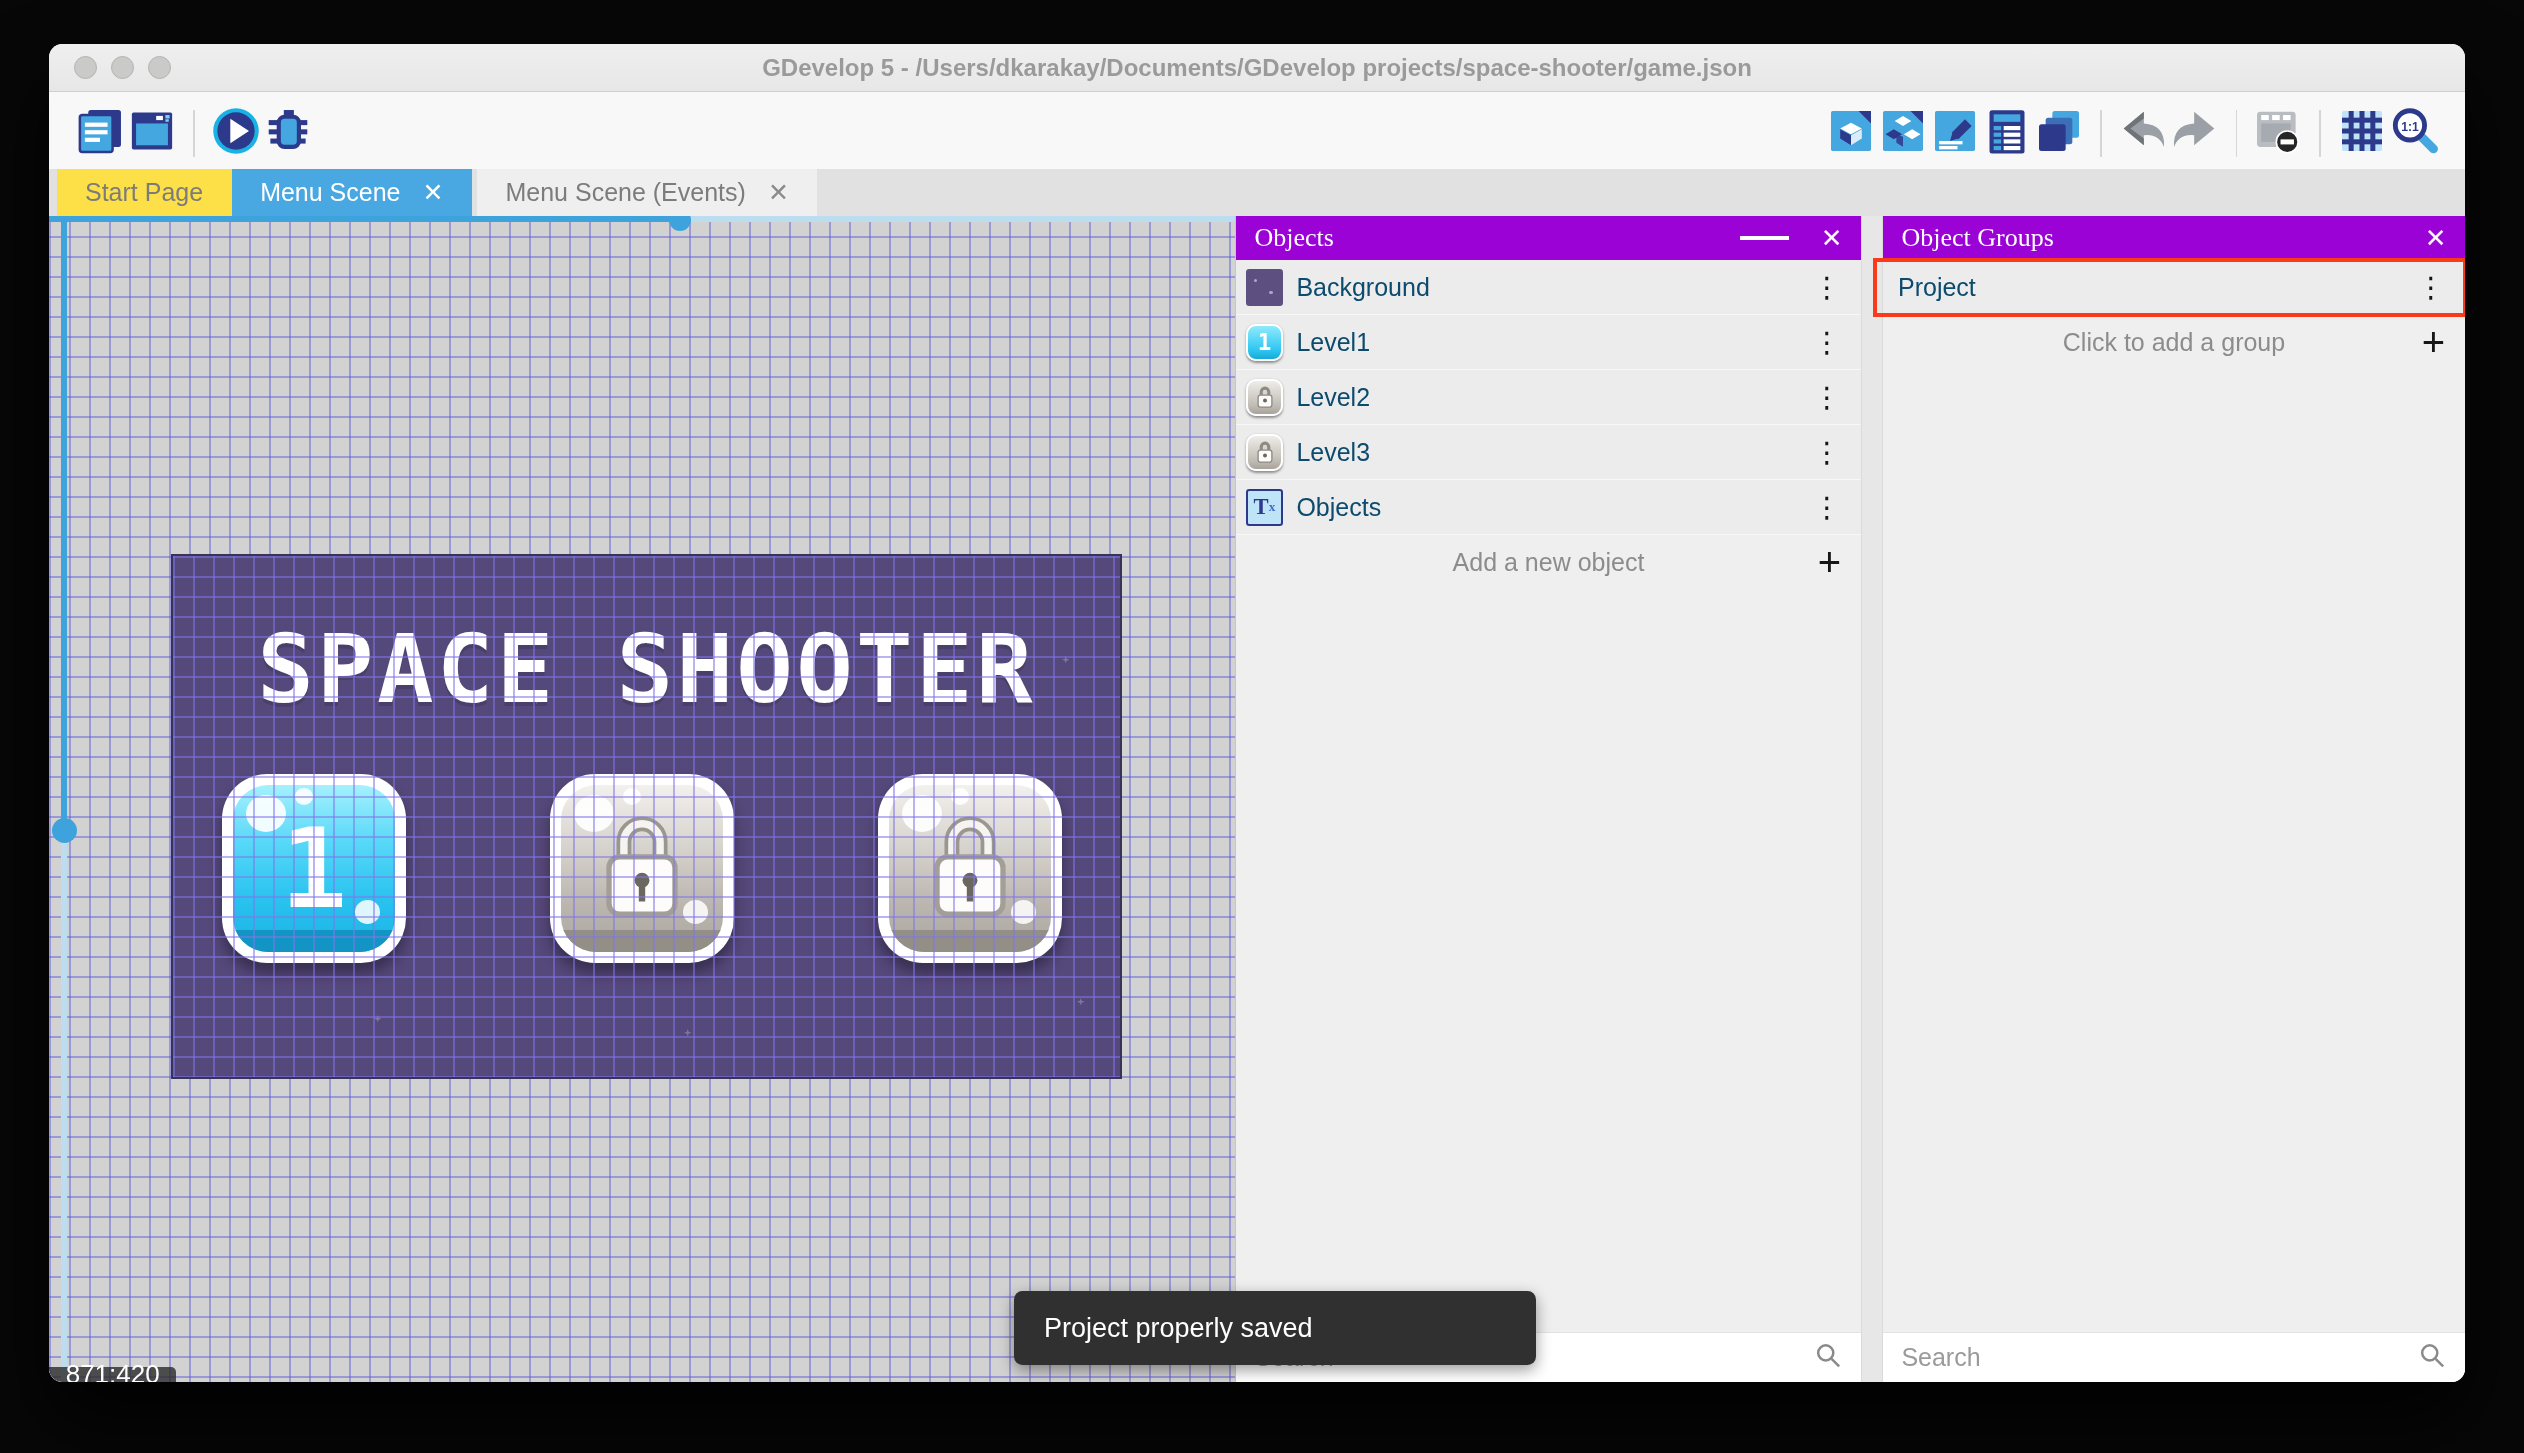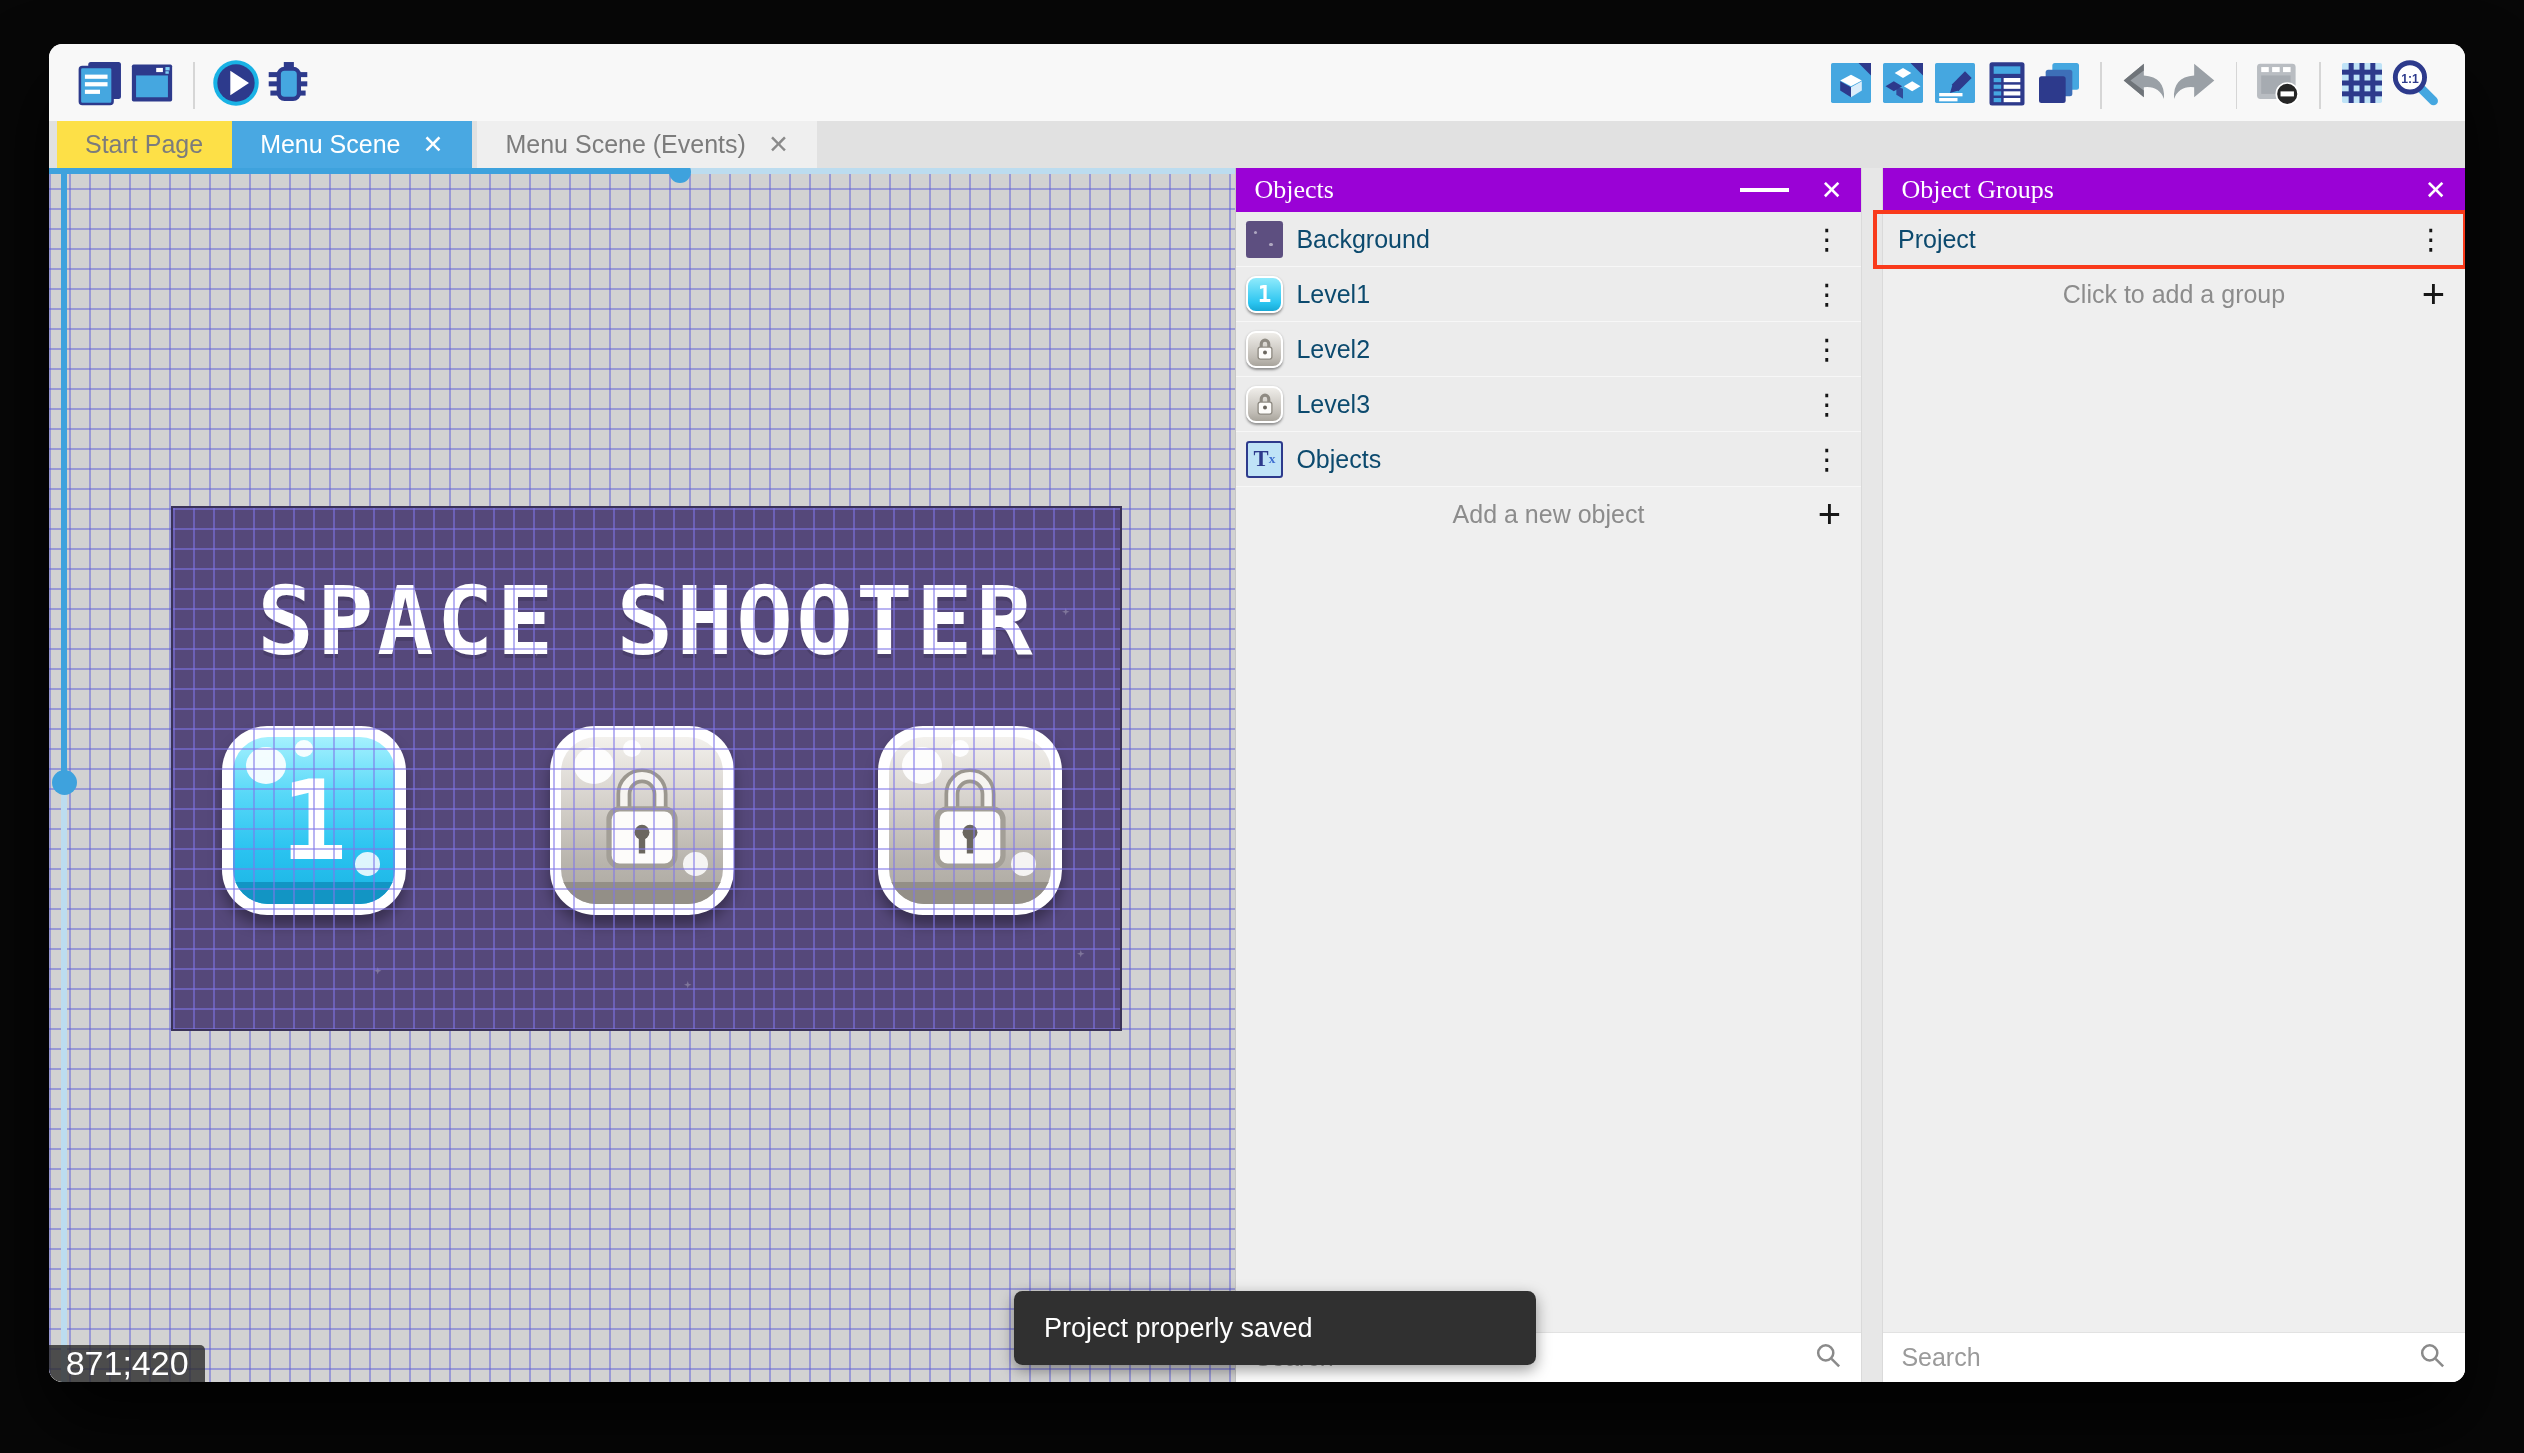--- a/index.html
+++ b/index.html
@@ -57,22 +57,22 @@
   .lvlbtn.blue .inner{background:linear-gradient(180deg,#a5f1fe 0%,#58d8f8 34%,#2ac3f0 68%,#19b3e3 100%);}
   .lvlbtn.blue .inner::after{content:"";position:absolute;left:0;right:0;bottom:0;height:22px;background:#1295c4;border-radius:0 0 35px 35px;}
   .lvlbtn.gray .inner{background:linear-gradient(180deg,#f3f1ed 0%,#d6d2cc 38%,#bab6af 72%,#aba79f 100%);}
   .lvlbtn.gray .inner::after{content:"";position:absolute;left:0;right:0;bottom:0;height:22px;background:#938f87;border-radius:0 0 35px 35px;}
   .gloss-a{position:absolute;left:13.4px;top:10px;width:40px;height:37px;border-radius:50%;background:rgba(255,255,255,.9);}
   .gloss-b{position:absolute;left:62px;top:3.3px;width:18.4px;height:16.7px;border-radius:50%;background:rgba(255,255,255,.9);}
   .gloss-c{position:absolute;right:15px;bottom:28.5px;width:25px;height:23.4px;border-radius:50%;background:rgba(255,255,255,.85);}
   .digit{position:absolute;inset:0;display:flex;align-items:center;justify-content:center;
          font-family:"DejaVu Sans Mono",monospace;font-weight:bold;font-size:111px;color:#ffffff;}
   .biglock{position:absolute;inset:0;display:flex;align-items:center;justify-content:center;}
-  .coord-chip{position:absolute;left:0;bottom:0;height:37px;padding:0 16.7px;background:rgba(42,42,42,.8);
-         color:#fff;font-size:34px;display:flex;align-items:center;border-radius:0 5px 0 13.4px;z-index:6;}
+  .coord-chip{position:absolute;left:0;bottom:0;height:15px;padding:0 16.7px;background:rgba(42,42,42,.8);
+         color:#fff;font-size:26px;display:flex;align-items:center;border-radius:0 5px 0 13.4px;z-index:6;}
   
   .panel{display:flex;flex-direction:column;background:#efefef;min-height:0;}
   .panel.objects{flex:0 0 625px;}
   .panel.groups{flex:0 0 582px;}
   .paneldiv{flex:0 0 20px;background:#e7e7e7;border-left:0.8px solid #dadada;border-right:0.8px solid #dadada;}
   .phead{height:44px;flex:0 0 44px;background:#9a02d6;color:#fff;display:flex;align-items:center;padding:0 18.4px;font-family:Liberation Serif, serif;}
   .phead .ptitle{font-size:26px;font-weight:500;}
   .phead .spacer{flex:1;}
   .phead .hicon{margin-left:32px;display:flex;align-items:center;}
   .phead .hx{font-size:26px;color:#fff;}
@@ -108,20 +108,28 @@
   .filter-ic span{display:block;height:3.3px;background:#fff;margin:4.2px auto;}
   .filter-ic span:nth-child(1){width:25px;}
   .filter-ic span:nth-child(2){width:16px;}
   .filter-ic span:nth-child(3){width:7.5px;}
 </style>
 </head>
 <body>
 
 <div class="window">
 
+  <div class="titlebar">
+    <div class="traffic">
+      <div class="light"></div>
+      <div class="light"></div>
+      <div class="light"></div>
+    </div>
+    <div class="win-title">GDevelop 5 - /Users/dkarakay/Documents/GDevelop projects/space-shooter/game.json</div>
+  </div>
 
   <div class="toolbar">
     <div class="tool-group">
       <div class="tbtn">
         <svg width="52" height="52" viewBox="0 0 62 62">
           <rect x="17" y="6" width="39" height="44" rx="3" fill="#2d3a8c"></rect>
           <rect x="7" y="12" width="39" height="44" rx="3" fill="#45a7e0" stroke="#2d3a8c" stroke-width="3"></rect>
           <rect x="13" y="21" width="27" height="5" fill="#fff"></rect>
           <rect x="13" y="30" width="27" height="5" fill="#fff"></rect>
           <rect x="13" y="39" width="18" height="5" fill="#fff"></rect>

